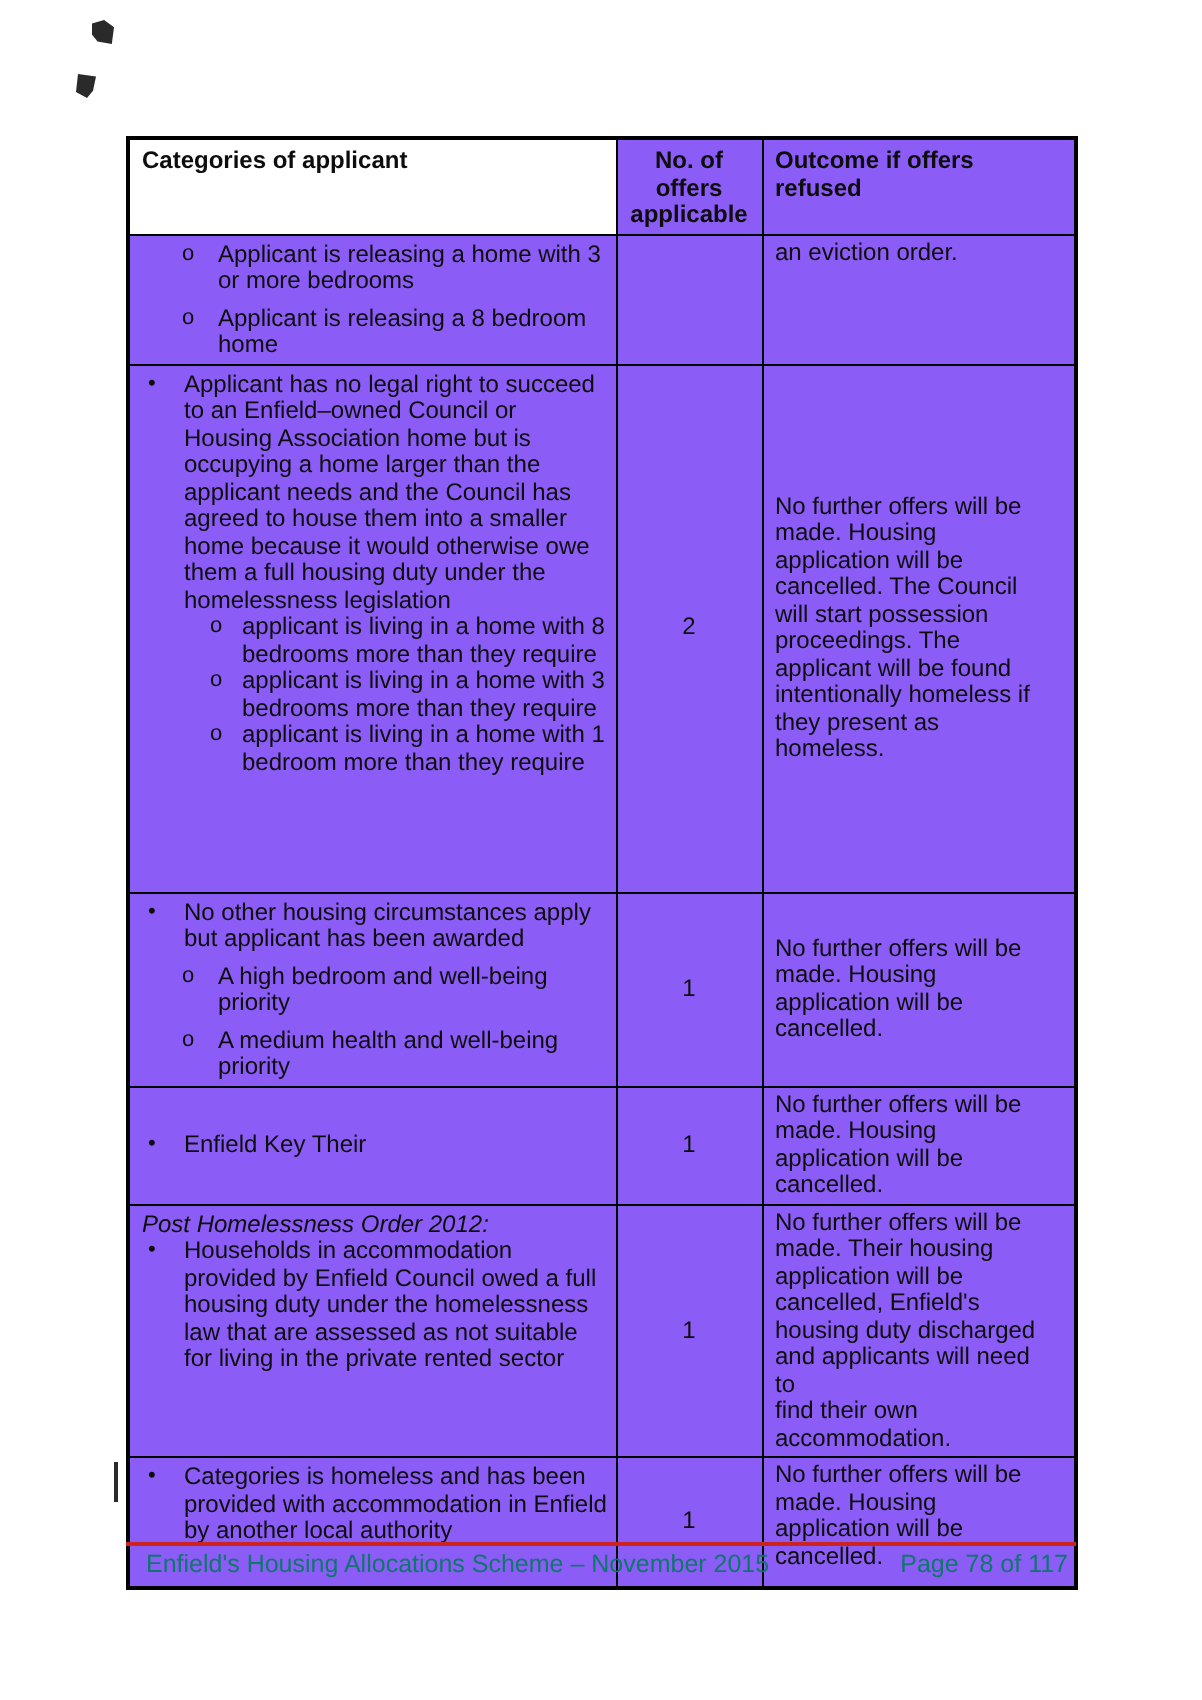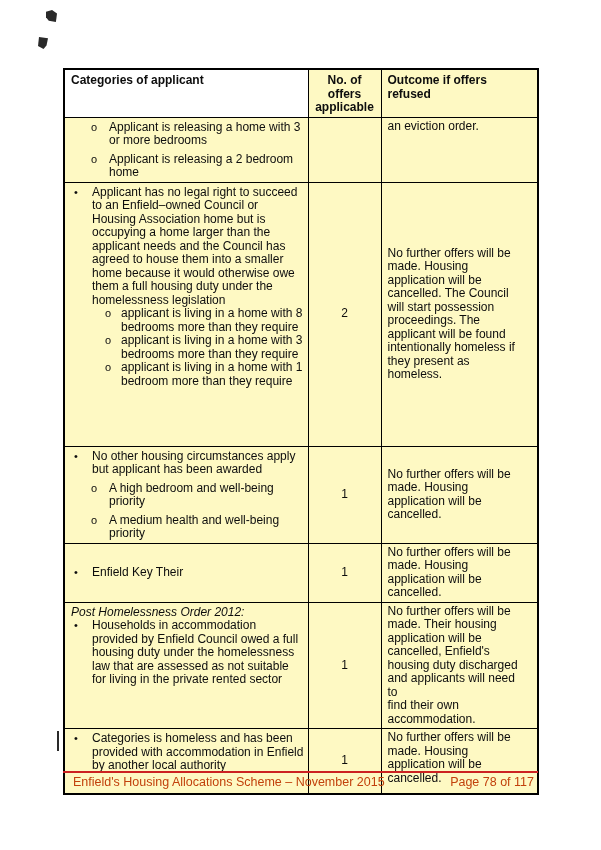--- a/index.html
+++ b/index.html
@@ -18,21 +18,21 @@
         clip-path: polygon(10% 0, 100% 10%, 85% 70%, 55% 100%, 0 75%); }
   .cursor-bar { position: absolute; left: 57px; top: 731px; width: 2px; height: 20px; background: #2a2a2a; }
 
   
   .tbl-wrap { position: absolute; left: 63px; top: 68px; }
   table { border-collapse: collapse; table-layout: fixed; width: 474px;
           border: 2px solid #000; }
   col.c1 { width: 244px; } col.c2 { width: 73px; } col.c3 { width: 157px; }
   th, td { border: 1px solid #000; font-size: 12px; line-height: 13.5px; vertical-align: top; }
   th { font-weight: bold; text-align: left; padding: 4px 4px 2px 6px; background: #ffffff; }
-  th.green, td.green { background: #fef9c3; }
+  th.green, td.green { background: #8b5cf6; }
   th.center { text-align: center; padding-left: 2px; padding-right: 2px; }
   tr.hr    { height: 45px; }
   tr.r1 { height: 64px; }
   tr.r2 { height: 264px; }
   tr.r3 { height: 84px; }
   tr.r4 { height: 57px; }
   tr.r5 { height: 115px; }
   tr.r6 { height: 65px; }
 
   td.cat { padding: 3px 4px 2px 0; }
@@ -46,21 +46,21 @@
   .li .blt { position: absolute; top: 0; }
   .li.l1  { padding-left: 27px; }  .li.l1  .blt { left: 9px; font-size: 11px; }
   .li.l2a { padding-left: 44px; }  .li.l2a .blt { left: 26px; font-size: 11px; }
   .li.l2b { padding-left: 56px; }  .li.l2b .blt { left: 40px; font-size: 11px; }
   .gap { margin-top: 5px; }
 
   
   .footer { position: absolute; left: 63px; top: 771px; width: 475px;
             border-top: 2px solid #cc2222; padding-top: 2px;
             display: flex; justify-content: space-between;
-            color: #c2410c; font-size: 12.5px; }
+            color: #0f766e; font-size: 12.5px; }
   .footer .f-left { padding-left: 10px; }
   .footer .f-right { padding-right: 4px; }
 </style>
 </head>
 <body>
 
 <div class="page">
 
   <div class="artifact a1"></div>
   <div class="artifact a2"></div>
@@ -82,21 +82,21 @@
       </tr>
 
       <tr class="r1">
         <td class="green cat">
           <div class="li l2a">
             <span class="blt">o</span>
             <span>Applicant is releasing a home with 3 or more bedrooms</span>
           </div>
           <div class="li l2a gap">
             <span class="blt">o</span>
-            <span>Applicant is releasing a 2 bedroom home</span>
+            <span>Applicant is releasing a 8 bedroom home</span>
           </div>
         </td>
         <td class="green offers"></td>
         <td class="green outcome">an eviction order.</td>
       </tr>
 
       <tr class="r2">
         <td class="green cat">
           <div class="li l1">
             <span class="blt">•</span>

